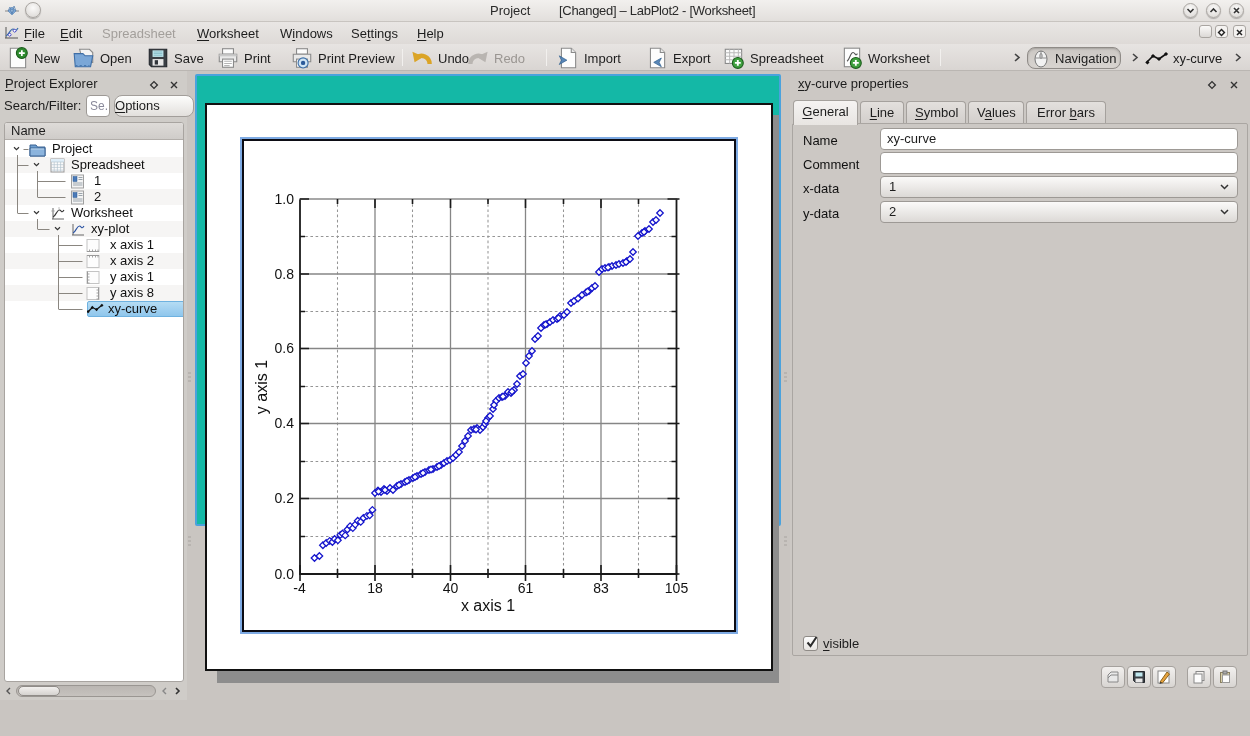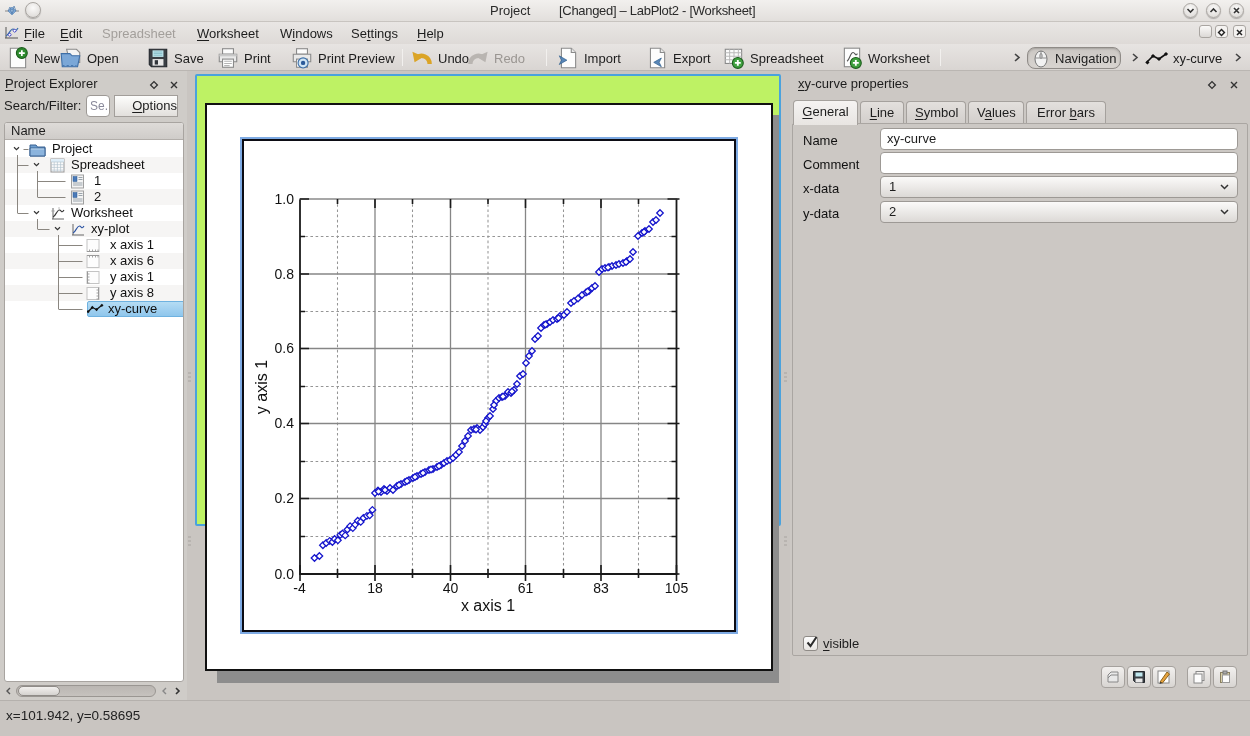--- a/index.html
+++ b/index.html
@@ -14,31 +14,31 @@
 .tbtn{position:absolute;top:2px;height:24px;display:flex;align-items:center;font-size:13px;color:#1d1d1d}
 .tbtn svg{margin-right:4px}
 .tsep{position:absolute;top:5px;width:1px;height:17px;background:#b4b0ac;border-right:1px solid #f2f0ee}
 .circbtn{position:absolute;border-radius:50%;background:radial-gradient(circle at 50% 35%,#fbfaf9,#d8d5d2);border:1px solid #a9a5a1;box-shadow:0 1px 1px rgba(0,0,0,.25)}
 u{text-decoration:underline;text-underline-offset:2px}
 
 #lpanel{left:0;top:71px;width:187px;height:629px;background:#cfccc8}
 #lp-head{position:absolute;left:0;top:5px;width:187px;height:18px}
 #searchrow{position:absolute;left:0;top:24px;width:187px;height:26px}
 #sinput{position:absolute;left:86px;top:0px;width:24px;height:22px;background:#fff;border:1px solid #9d9995;border-radius:4px;font-size:12px;color:#889;padding-left:3px;line-height:20px}
-#optbtn{position:absolute;left:114px;top:0px;width:64px;height:22px;background:linear-gradient(#fdfdfc,#e2dfdc);border:1px solid #a29e9a;border-radius:0;text-align:right;line-height:20px;font-size:13px}
+#optbtn{position:absolute;left:114px;top:0px;width:80px;height:22px;background:linear-gradient(#fdfdfc,#e2dfdc);border:1px solid #a29e9a;border-radius:8px;text-align:left;line-height:20px;font-size:13px}
 #treebox{position:absolute;left:4px;top:51px;width:180px;height:560px;background:#fff;border:1px solid #a8a4a0;border-radius:3px;overflow:hidden}
 #treehead{position:absolute;left:0;top:0;width:100%;height:17px;background:linear-gradient(#dedbd8,#cfccc9);border-bottom:1px solid #b2aeaa;padding-left:6px;line-height:16px}
 .trow{position:absolute;left:0;width:100%;height:16px;line-height:16px}
 .talt{background:#f6f5f4}
 .tsel{background:linear-gradient(#b5dcf4,#8fc6ec);border:1px solid #6fb2e0;border-radius:2px}
 .tlabel{position:absolute;top:0;font-size:13px;color:#111}
 .exp{position:absolute;top:5px;width:7px;height:5px}
 #lscroll{position:absolute;left:2px;top:613px;width:183px;height:14px}
 
-#view{left:195px;top:74px;width:586px;height:452px;background:#bef264;border:2px solid #4aa2dd;border-radius:2px}
+#view{left:195px;top:74px;width:586px;height:452px;background:#14b8a6;border:2px solid #4aa2dd;border-radius:2px}
 
 #rpanel{left:790px;top:71px;width:460px;height:629px;background:#ccc8c4}
 #rp-head{position:absolute;left:8px;top:5px;font-size:13px}
 .tab{position:absolute;top:30px;height:23px;background:linear-gradient(#e3e0dd,#d2cecb);border:1px solid #a5a19d;border-bottom:none;border-radius:4px 4px 0 0;text-align:center;font-size:13px;padding:3px 8px 0 8px}
 .tabactive{background:linear-gradient(#f5f3f2,#e8e5e2);height:25px;top:29px;z-index:3}
 #rp-body{position:absolute;left:2px;top:52px;width:456px;height:533px;background:#ccc8c4;border:1px solid #aaa6a2;border-radius:2px}
 .flabel{position:absolute;left:10px;font-size:13px;color:#111}
 .finput{position:absolute;left:87px;width:358px;height:22px;background:#fff;border:1px solid #9d9995;border-radius:4px;font-size:13px;padding:2px 6px;line-height:16px}
 .fcombo{position:absolute;left:87px;width:358px;height:22px;background:linear-gradient(#fbfaf9,#dcd9d6);border:1px solid #9d9995;border-radius:4px;font-size:13px;padding:2px 8px;line-height:16px}
 .chev{position:absolute;right:8px;top:7px;width:9px;height:6px}
@@ -100,21 +100,21 @@
           <path d="M3 3l5 5M8 3l-5 5" stroke="#222" stroke-width="1.5"></path>
         </svg></div>
 </div>
 <div class="abs" id="toolbar">
   <div class="tbtn" style="left:6px"><svg width="24" height="24" viewBox="0 0 22 22">
           <path d="M4 2h10l4 4v14H4z" fill="#fdfdfd" stroke="#8a8a8a"></path>
           <path d="M14 2v4h4" fill="#e8e8e8" stroke="#8a8a8a"></path>
           <circle cx="14.5" cy="6.5" r="5" fill="#2e8b2e" stroke="#1a5c1a"></circle>
           <path d="M14.5 3.8v5.4M11.8 6.5h5.4" stroke="#fff" stroke-width="1.6"></path>
         </svg>New</div>
-  <div class="tbtn" style="left:59px"><svg width="24" height="24" viewBox="0 0 22 22">
+  <div class="tbtn" style="left:72px"><svg width="24" height="24" viewBox="0 0 22 22">
           <path d="M7 3h9l3 3v9h-9z" fill="#f4f4f4" stroke="#8a8a8a"></path>
           <path d="M2 7h8l2 2h7l-2 10H3z" fill="#7ba7d7" stroke="#3e6ea6"></path>
           <path d="M3 18h13" stroke="#4a7ab0" stroke-dasharray="2 2"></path>
         </svg>Open</div>
   <div class="tbtn" style="left:146px"><svg width="24" height="24" viewBox="0 0 22 22">
           <path d="M3 3h16v16H5L3 17z" fill="#3a3f45" stroke="#23272c"></path>
           <rect x="6" y="4" width="10" height="6" fill="#bfe7ee"></rect>
           <path d="M7 5.5h8M7 7h8M7 8.5h8" stroke="#7fb8c4" stroke-width=".8"></path>
           <rect x="6" y="12" width="10" height="6" fill="#e8e8e8"></rect>
           <rect x="8" y="13" width="3" height="4" fill="#30343a"></rect>
@@ -293,21 +293,21 @@
             <rect x="1" y="0.5" width="12" height="12" fill="#fdfdfd" stroke="#c4c4c4"></rect>
             <path d="M1 12.5h12" stroke="#9a9a9a"></path>
             <path d="M3.5 10.5v2M6.5 10.5v2M9.5 10.5v2M12 10.5v2" stroke="#9a9a9a" stroke-width=".9"></path>
           </svg>
       <div class="tlabel" style="left:107px;top:114px">x axis 1</div>
       <svg class="abs" style="left:83px;top:132px" width="14" height="13" viewBox="0 0 14 13">
             <rect x="1" y="0.5" width="12" height="12" fill="#fdfdfd" stroke="#c4c4c4"></rect>
             <path d="M1 0.5h12" stroke="#9a9a9a"></path>
             <path d="M3.5 0.5v2M6.5 0.5v2M9.5 0.5v2M12 0.5v2" stroke="#9a9a9a" stroke-width=".9"></path>
           </svg>
-      <div class="tlabel" style="left:107px;top:130px">x axis 6</div>
+      <div class="tlabel" style="left:107px;top:130px">x axis 2</div>
       <svg class="abs" style="left:83px;top:148px" width="14" height="13" viewBox="0 0 14 13">
             <rect x="1" y="0.5" width="12" height="12" fill="#fdfdfd" stroke="#c4c4c4"></rect>
             <path d="M1.5 0.5v12" stroke="#9a9a9a"></path>
             <path d="M1.5 3h2M1.5 6h2M1.5 9h2M1.5 12h2" stroke="#9a9a9a" stroke-width=".9"></path>
           </svg>
       <div class="tlabel" style="left:107px;top:146px">y axis 1</div>
       <svg class="abs" style="left:83px;top:164px" width="14" height="13" viewBox="0 0 14 13">
             <rect x="1" y="0.5" width="12" height="12" fill="#fdfdfd" stroke="#c4c4c4"></rect>
             <path d="M12.5 0.5v12" stroke="#9a9a9a"></path>
             <path d="M10.5 3h2M10.5 6h2M10.5 9h2M10.5 12h2" stroke="#9a9a9a" stroke-width=".9"></path>
@@ -584,15 +584,12 @@
   <div class="sbtn" style="left:423px"><svg width="14" height="14" viewBox="0 0 14 14" style="margin:3px 0 0 4px">
           <rect x="2.5" y="2.5" width="9" height="10" fill="#d8cfa8" stroke="#8a8060"></rect>
           <rect x="5" y="1" width="4" height="3" fill="#aaa" stroke="#777"></rect>
           <rect x="4.5" y="5" width="7" height="7.5" fill="#fdfdfd" stroke="#999"></rect>
         </svg></div>
 </div>
 <div class="abs" style="left:188px;top:372px;width:3px;height:12px;background:repeating-linear-gradient(#b8b4b0 0 2px,transparent 2px 4px)"></div>
 <div class="abs" style="left:188px;top:536px;width:3px;height:12px;background:repeating-linear-gradient(#b8b4b0 0 2px,transparent 2px 4px)"></div>
 <div class="abs" style="left:784px;top:372px;width:3px;height:12px;background:repeating-linear-gradient(#b8b4b0 0 2px,transparent 2px 4px)"></div>
 <div class="abs" style="left:784px;top:536px;width:3px;height:12px;background:repeating-linear-gradient(#b8b4b0 0 2px,transparent 2px 4px)"></div>
-<div class="abs" id="statusbar">
-      <div id="statustext">x=101.942, y=0.58695</div>
-    </div>
 </div>
 </body></html>

